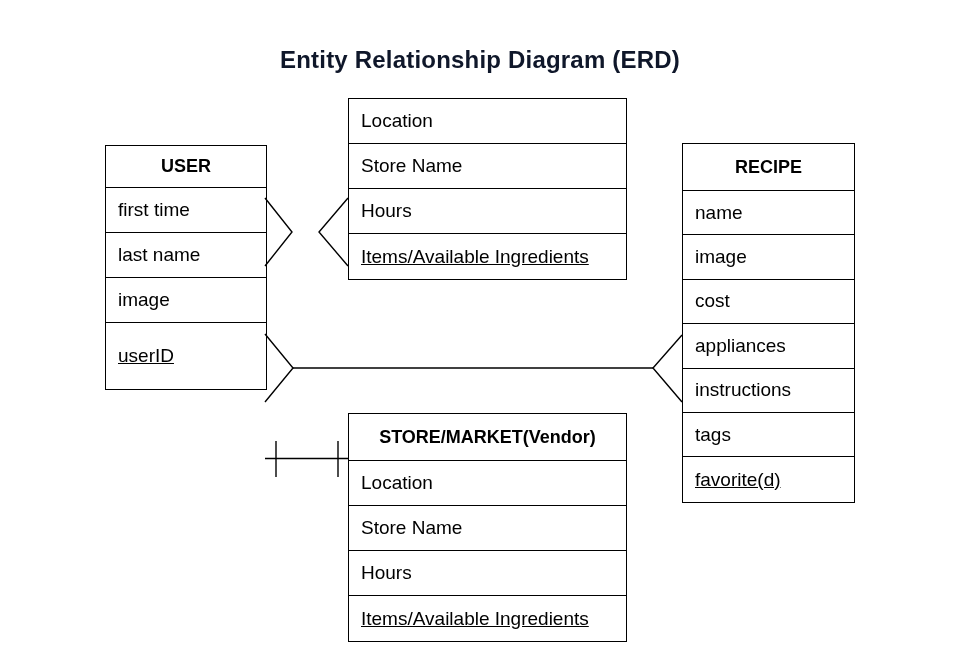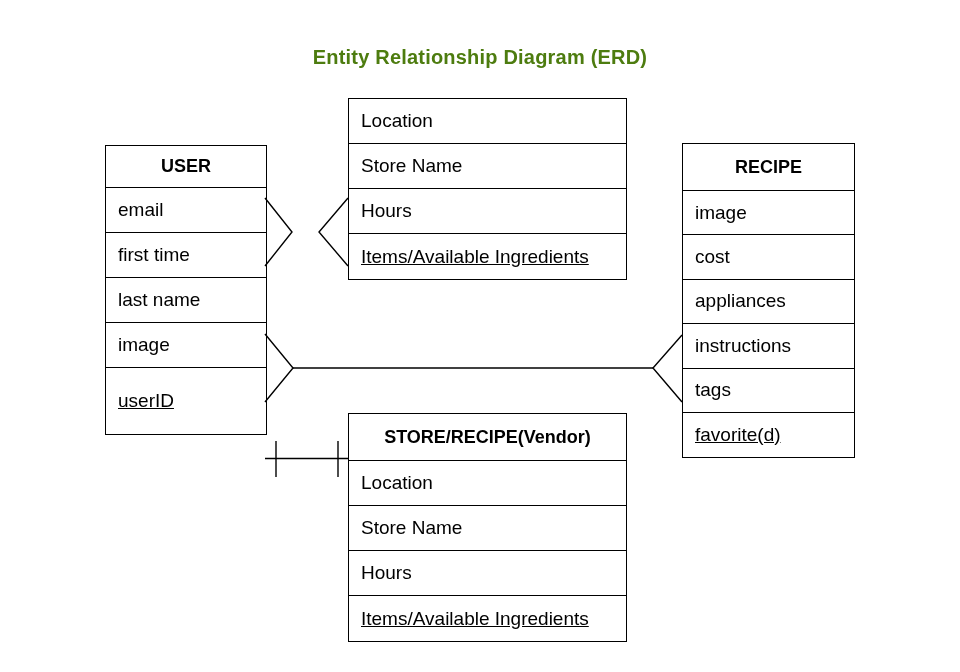--- a/index.html
+++ b/index.html
@@ -15,23 +15,23 @@
     font-family: "Liberation Sans", sans-serif;
     color: #000000;
     overflow: hidden;
   }
   #diagram-title {
     position: absolute;
     top: 46px;
     left: 0;
     width: 100%;
     text-align: center;
-    font-size: 20px;
+    font-size: 24px;
     font-weight: bold;
-    color: #4d7c0f;
+    color: #0f172a;
     letter-spacing: 0.2px;
   }
   .entity {
     position: absolute;
     background: #ffffff;
     border: 1.5px solid #000000;
     box-sizing: content-box;
   }
   .entity .header {
     display: flex;
@@ -88,50 +88,50 @@
 </head>
 <body>
 
 <div id="canvas">
 
   <div id="diagram-title">Entity Relationship Diagram (ERD)</div>
 
   <div class="entity" id="entity-user">
     <div class="header">USER</div>
     <div class="rows">
-        <div class="row">email</div>
         <div class="row">first time</div>
         <div class="row">last name</div>
         <div class="row">image</div>
         <div class="row">userID</div>
       </div>
   </div>
 
   <div class="entity" id="entity-store-user">
     <div class="rows">
         <div class="row">Location</div>
         <div class="row">Store Name</div>
         <div class="row">Hours</div>
         <div class="row">Items/Available Ingredients</div>
       </div>
   </div>
 
   <div class="entity" id="entity-store-vendor">
-    <div class="header">STORE/RECIPE(Vendor)</div>
+    <div class="header">STORE/MARKET(Vendor)</div>
     <div class="rows">
         <div class="row">Location</div>
         <div class="row">Store Name</div>
         <div class="row">Hours</div>
         <div class="row">Items/Available Ingredients</div>
       </div>
   </div>
 
   <div class="entity" id="entity-recipe">
     <div class="header">RECIPE</div>
     <div class="rows">
+        <div class="row">name</div>
         <div class="row">image</div>
         <div class="row">cost</div>
         <div class="row">appliances</div>
         <div class="row">instructions</div>
         <div class="row">tags</div>
         <div class="row">favorite(d)</div>
       </div>
   </div>
 
   <svg id="connector-layer" viewBox="0 0 960 672" xmlns="http://www.w3.org/2000/svg">

